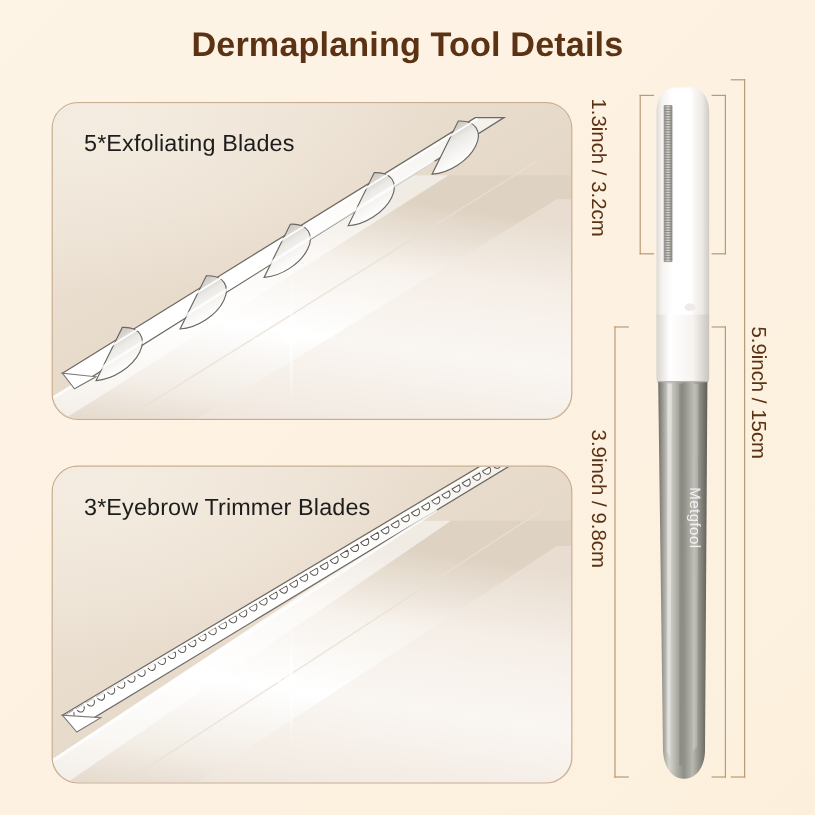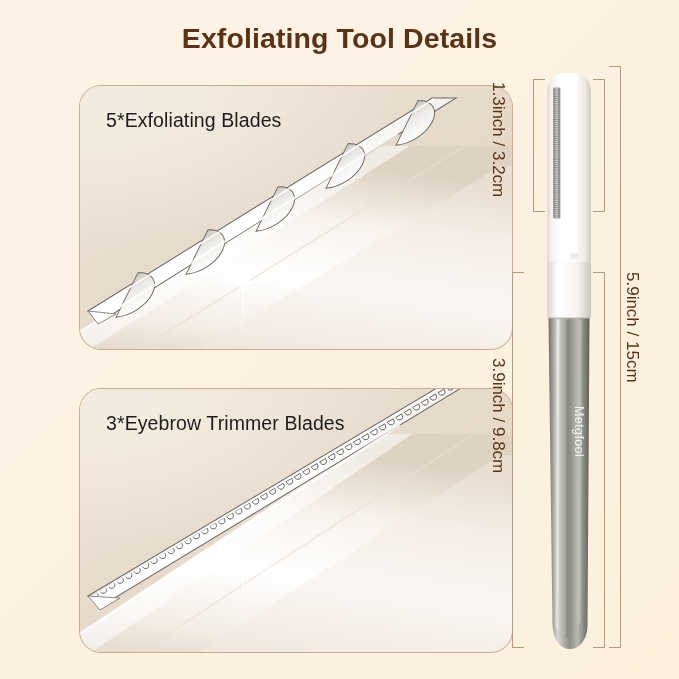--- a/index.html
+++ b/index.html
@@ -37,21 +37,20 @@
     white-space: nowrap;
   }
 
   
   .detail-panel {
     position: absolute;
     background: #e7ddd2;
     border: 1px solid #c9ad8e;
     border-radius: 22px;
     overflow: hidden;
-    margin-left: 36px;
   }
   #panel-exfoliating {
     left: 43px;
     top: 85px;
     width: 432px;
     height: 263px;
   }
   #panel-trimmer {
     left: 43px;
     top: 388px;
@@ -187,21 +186,21 @@
     left: 642px;
     top: 272px;
     transform: rotate(90deg);
   }
 </style>
 </head>
 <body>
 
 <div id="page">
 
-  <div id="page-title">Exfoliating Tool Details</div>
+  <div id="page-title">Dermaplaning Tool Details</div>
 
   <div class="detail-panel" id="panel-exfoliating">
     <div class="panel-inner"></div>
 
     <div class="blade-art">
       <svg viewBox="0 0 432 263" preserveAspectRatio="none" xmlns="http://www.w3.org/2000/svg">
         <defs>
           <linearGradient id="bodyGradA" x1="0" y1="1" x2="0.35" y2="0">
             <stop offset="0%" stop-color="#e2d6c8"></stop>
             <stop offset="18%" stop-color="#f2ece4"></stop>

